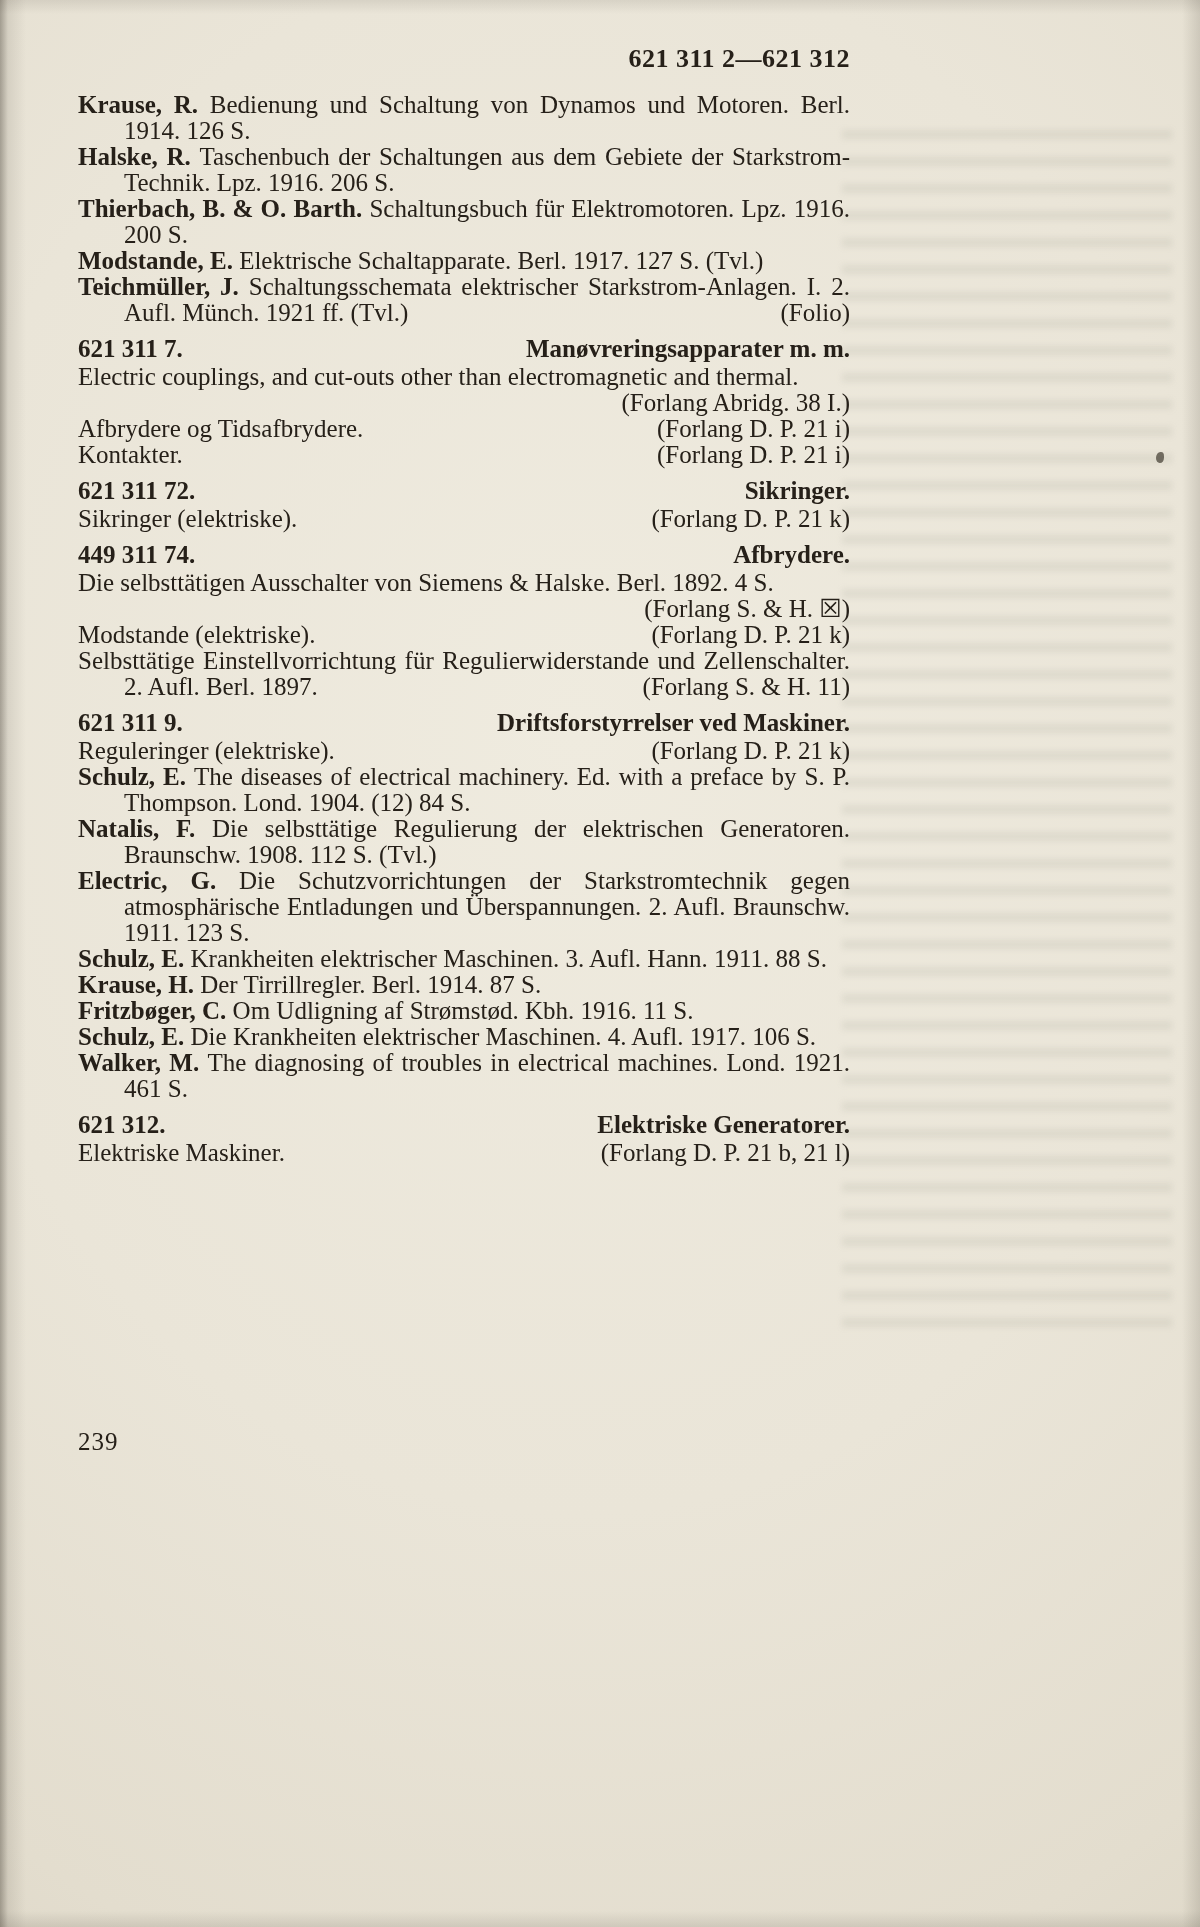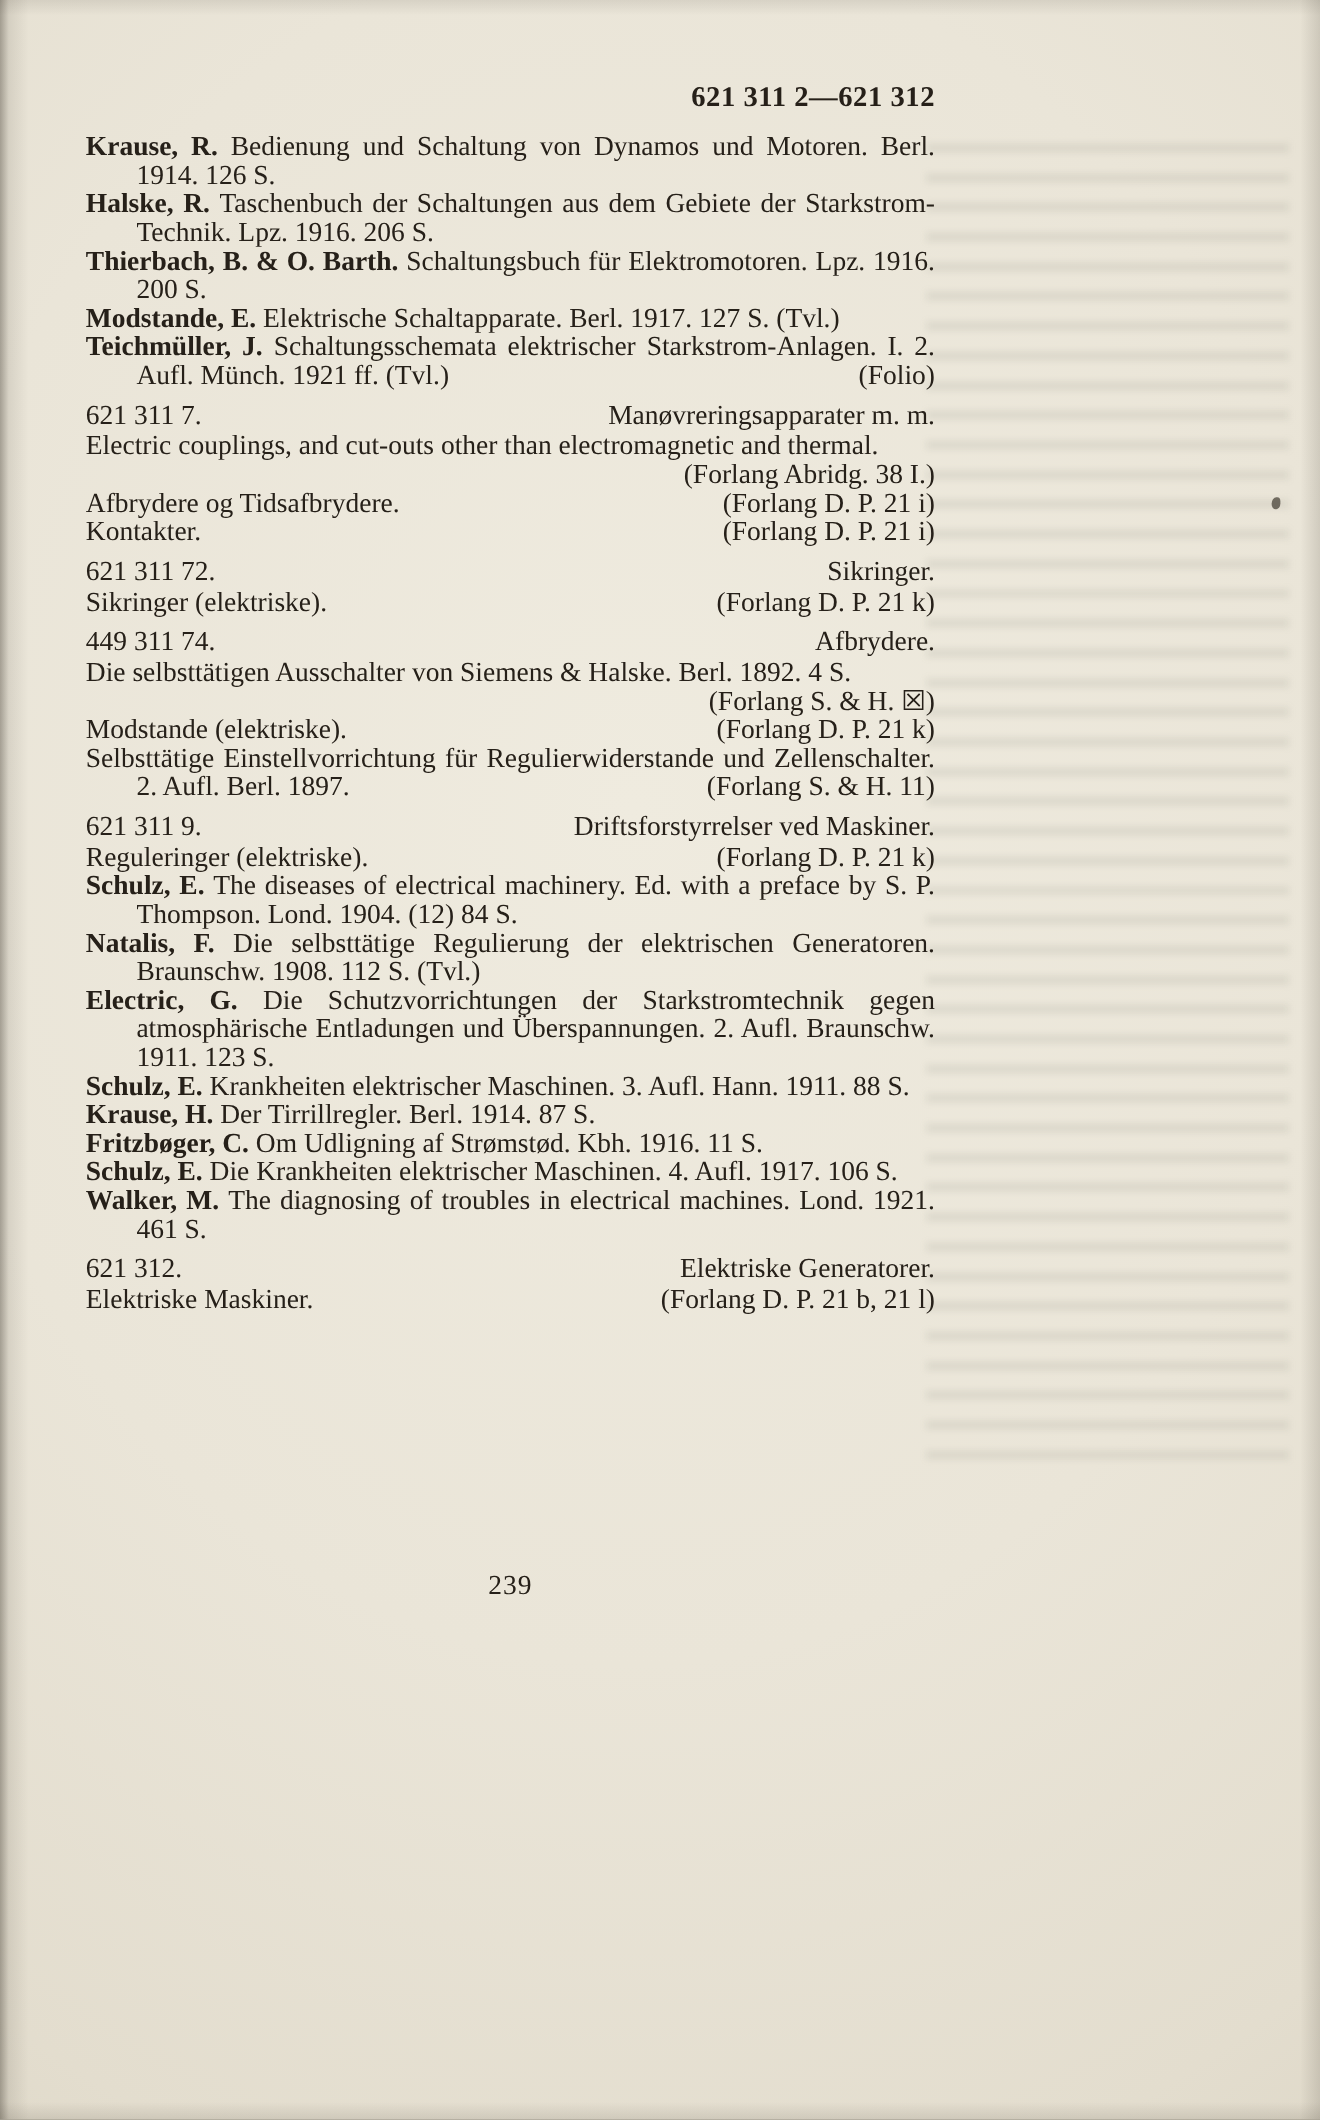--- a/index.html
+++ b/index.html
@@ -37,36 +37,36 @@
   .speck {
     position: absolute; left: 1156px; top: 452px; width: 8px; height: 11px;
     background: #4a443a; border-radius: 60% 40% 55% 50%; opacity: .75;
   }
   .textblock {
     position: absolute; left: 78px; top: 46px; width: 772px;
     font-size: 25px; line-height: 26px;
   }
   .header {
     font-weight: bold; font-size: 26px; letter-spacing: .5px;
-    text-align: right; margin-bottom: 20px; margin-top: 29px;
+    text-align: right; margin-bottom: 20px;
   }
   .entry {
     display: flow-root;
     text-align: justify;
     padding-left: 46px; text-indent: -46px;
   }
   .author { font-weight: bold; }
   .refr { float: right; margin-left: 14px; text-indent: 0; white-space: nowrap; }
   .section {
     display: flex; justify-content: space-between; align-items: center;
-    font-weight: normal; margin: 10px 0 2px 0;
+    font-weight: bold; margin: 10px 0 2px 0;
   }
   .pagenum {
     position: absolute; left: 78px; width: 772px; top: 1428px;
-    text-align: center; font-size: 25px; letter-spacing: 1px;
+    text-align: left; font-size: 25px; letter-spacing: 1px;
   }
 </style>
 </head>
 <body>
 
 <div class="page">
   <div class="bleed"></div>
   <div class="speck"></div>
 
   <div class="textblock">

